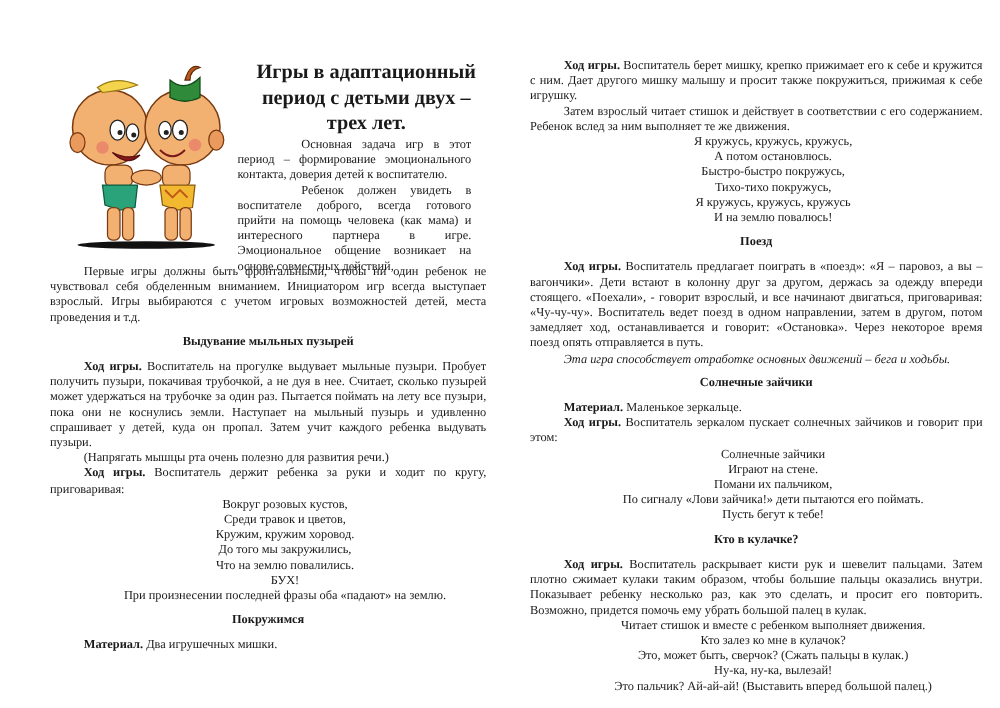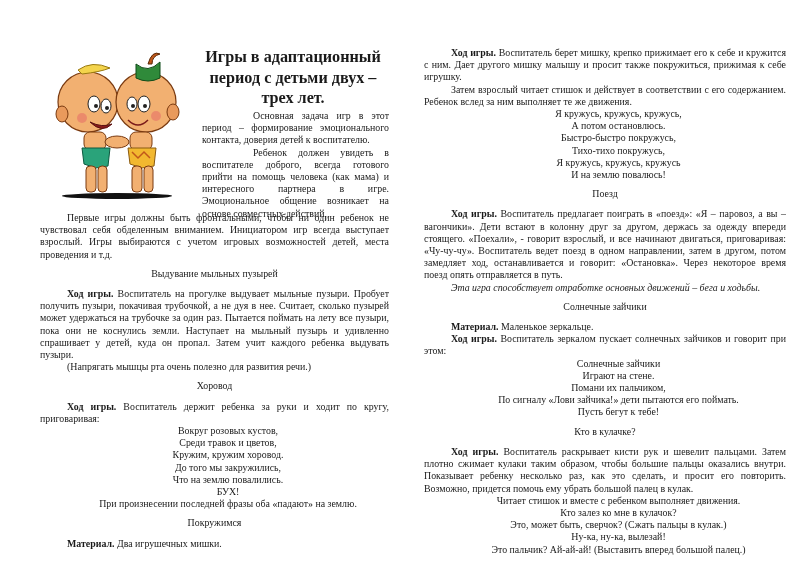--- a/index.html
+++ b/index.html
@@ -7,25 +7,25 @@
          font-family: "Liberation Serif", "DejaVu Serif", serif; color: #1a1a1a; }
   .page { position: absolute; top: 0; bottom: 0; }
   .left { left: 0; width: 400px; }
   .right { left: 400px; width: 400px; }
   .col { position: absolute; font-size: 9.9px; line-height: 12.2px; }
   .left .col { left: 40px; width: 349px; }
   p { margin: 0; text-align: justify; }
   .ind { text-indent: 27px; }
   .bigind { text-indent: 51px; }
   .verse { padding-left: 27px; text-align: center; }
-  .h { font-weight: normal; text-align: center; margin: 7px 0 8px 0; }
+  .h { font-weight: bold; text-align: center; margin: 7px 0 8px 0; }
   b { font-weight: bold; }
   .title { position: absolute; left: 196px; top: 47px; width: 194px; text-align: center;
            font-weight: bold; font-size: 16.2px; line-height: 20.5px; }
-  .intro { position: absolute; left: 202px; top: 110px; width: 187px;
+  .intro { position: absolute; left: 190px; top: 110px; width: 187px;
            font-size: 9.9px; line-height: 12.2px; }
   .illus { position: absolute; left: 52px; top: 44px; width: 130px; height: 158px; }
   .ital { font-style: italic; }
 </style>
 </head>
 <body>
 
 <div class="page left">
 
   <div class="illus">
@@ -78,21 +78,20 @@
     <p class="bigind">Ребенок должен увидеть в воспитателе доброго, всегда готового прийти на помощь человека (как мама) и интересного партнера в игре. Эмоциональное общение возникает на основе совместных действий,</p>
   </div>
 
   <div class="col" style="top:212px;">
     <p class="ind">Первые игры должны быть фронтальными, чтобы ни один ребенок не чувствовал себя обделенным вниманием. Инициатором игр всегда выступает взрослый. Игры выбираются с учетом игровых возможностей детей, места проведения и т.д.</p>
 
     <div class="h">Выдувание мыльных пузырей</div>
     <p class="ind"><b>Ход игры.</b><span> Воспитатель на прогулке выдувает мыльные пузыри. Пробует получить пузыри, покачивая трубочкой, а не дуя в нее. Считает, сколько пузырей может удержаться на трубочке за один раз. Пытается поймать на лету все пузыри, пока они не коснулись земли. Наступает на мыльный пузырь и удивленно спрашивает у детей, куда он пропал. Затем учит каждого ребенка выдувать пузыри.</span></p>
     <p class="ind">(Напрягать мышцы рта очень полезно для развития речи.)</p>
 
-    <div class="h">Хоровод</div>
     <p class="ind"><b>Ход игры.</b><span> Воспитатель держит ребенка за руки и ходит по кругу, приговаривая:</span></p>
     <div class="verse">
       <div>Вокруг розовых кустов,</div>
       <div>Среди травок и цветов,</div>
       <div>Кружим, кружим хоровод.</div>
       <div>До того мы закружились,</div>
       <div>Что на землю повалились.</div>
       <div>БУХ!</div>
       <div>При произнесении последней фразы оба «падают» на землю.</div>
     </div>

